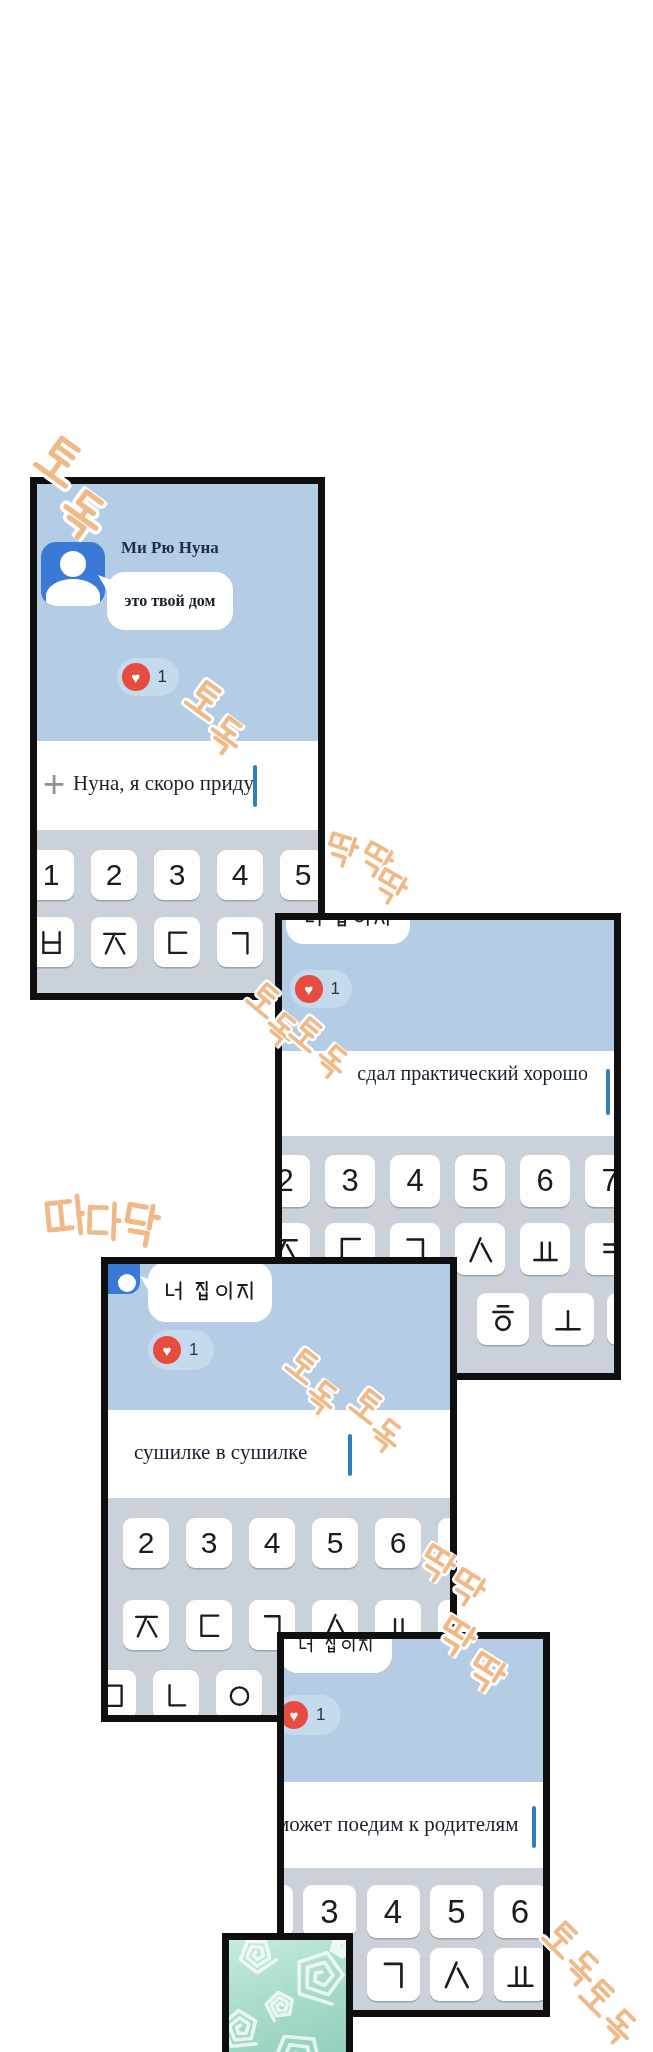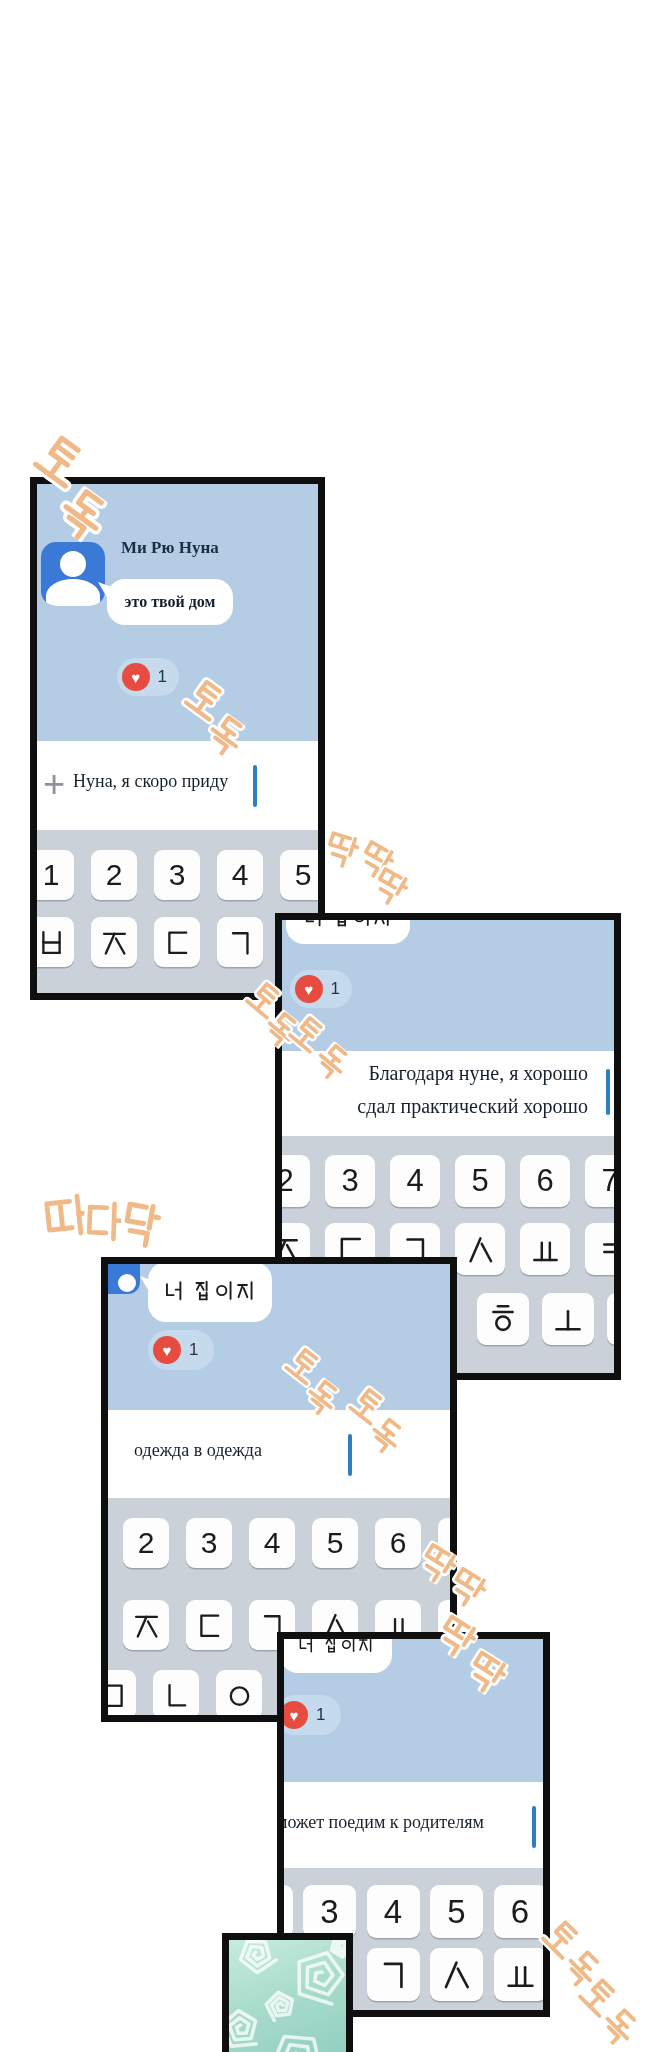--- a/index.html
+++ b/index.html
@@ -33,21 +33,21 @@
                 clip-path:polygon(0 0,100% 38%,58% 100%);}
   .bubble-label{font-size:16px;font-weight:600;white-space:nowrap;}
 
   .pill{position:absolute;background:#c5daed;border-radius:20px;display:flex;align-items:center;
         gap:8px;padding:0 12px 0 5px;box-sizing:border-box;}
   .heart{width:28px;height:28px;border-radius:50%;background:#e74c41;color:#ffffff;display:flex;
          align-items:center;justify-content:center;font-size:15px;line-height:1;}
   .rcount{color:#2a3340;font-size:17px;}
 
   .inputbar{position:absolute;left:0;right:0;background:#ffffff;}
-  .input-text{position:absolute;color:#17212e;font-size:18px;white-space:nowrap;}
+  .input-text{position:absolute;color:#17212e;font-size:21px;white-space:nowrap;}
   .cursor{position:absolute;width:4px;background:#2d7fc0;border-radius:2px;}
   .plus{position:absolute;color:#8d9299;font-size:38px;font-weight:400;line-height:1;}
 
   .kb{position:absolute;left:0;right:0;bottom:0;background:#cbd1d9;}
   .key{position:absolute;background:#fdfdfe;border-radius:9px;display:flex;align-items:center;
        justify-content:center;color:#1b1b1b;box-shadow:0 1.5px 0 rgba(110,120,132,.5);}
 
   
   #teal-panel{position:absolute;left:222px;top:1933px;width:131px;height:140px;border:7px solid #0f0f0f;
               box-sizing:border-box;z-index:6;overflow:hidden;
@@ -62,21 +62,21 @@
 
 <div id="stage">
 
 
   <div id="panel1" class="panel">
     <div class="avatar" style="left:4px;top:58px;width:64px;height:64px;">
       <div class="head" style="left:19px;top:9px;width:26px;height:26px;"></div>
       <div class="body" style="left:5px;top:37px;width:54px;height:34px;"></div>
     </div>
     <div class="contact-name serif" style="left:84px;top:54px;">Ми Рю Нуна</div>
-    <div class="bubble" style="left:70px;top:95px;width:126px;height:46px;">
+    <div class="bubble" style="left:70px;top:88px;width:126px;height:58px;">
       <div class="tail"></div>
       <span class="bubble-label serif">это твой дом</span>
     </div>
     <div class="pill" style="left:80px;top:174px;width:62px;height:38px;">
       <span class="heart">♥</span>
       <span class="rcount">1</span>
     </div>
     <div class="inputbar" style="top:257px;height:89px;">
       <span class="plus" style="left:6px;top:24px;">+</span>
       <span class="input-text serif" style="left:36px;top:30px;">Нуна, я скоро приду</span>
@@ -141,21 +141,20 @@
               <polyline points="74,10 74,90" fill="none" stroke="#1c1c1c" stroke-width="9" stroke-linecap="round" stroke-linejoin="round"></polyline>
             </svg></span></span>
     </div>
     <div class="pill" style="left:8px;top:50px;width:62px;height:38px;">
       <span class="heart">♥</span>
       <span class="rcount">1</span>
     </div>
     <div class="inputbar" style="top:131px;height:85px;">
       <span class="plus" style="left:-22px;top:22px;">+</span>
       <div style="position:absolute;right:26px;top:6px;text-align:right;line-height:33px;font-size:20px;color:#17212e;" class="serif">
-        <div>Благодаря нуне, я хорошо</div>
         <div>сдал практический хорошо</div>
       </div>
       <div class="cursor" style="left:324px;top:18px;height:46px;"></div>
     </div>
     <div class="kb" id="kb2" style="top:216px;">
         <div class="key" style="left: -22px; top: 19px; width: 50px; height: 52px; font-size: 31px;">2</div>
         <div class="key" style="left: 43px; top: 19px; width: 50px; height: 52px; font-size: 31px;">3</div>
         <div class="key" style="left: 108px; top: 19px; width: 50px; height: 52px; font-size: 31px;">4</div>
         <div class="key" style="left: 173px; top: 19px; width: 50px; height: 52px; font-size: 31px;">5</div>
         <div class="key" style="left: 238px; top: 19px; width: 50px; height: 52px; font-size: 31px;">6</div>
@@ -241,21 +240,21 @@
               <polyline points="32,24 12,82" fill="none" stroke="#1c1c1c" stroke-width="9" stroke-linecap="round" stroke-linejoin="round"></polyline>
               <polyline points="36,38 54,82" fill="none" stroke="#1c1c1c" stroke-width="9" stroke-linecap="round" stroke-linejoin="round"></polyline>
               <polyline points="74,10 74,90" fill="none" stroke="#1c1c1c" stroke-width="9" stroke-linecap="round" stroke-linejoin="round"></polyline>
             </svg></span></span>
     </div>
     <div class="pill" style="left:40px;top:66px;width:66px;height:40px;">
       <span class="heart">♥</span>
       <span class="rcount">1</span>
     </div>
     <div class="inputbar" style="top:146px;height:88px;">
-      <span class="input-text serif" style="left:26px;top:30px;">одежда в одежда</span>
+      <span class="input-text serif" style="left:26px;top:30px;">сушилке в сушилке</span>
       <div class="cursor" style="left:240px;top:24px;height:42px;"></div>
     </div>
     <div class="kb" id="kb3" style="top:234px;">
         <div class="key" style="left: 15px; top: 20px; width: 46px; height: 50px; font-size: 30px;">2</div>
         <div class="key" style="left: 78px; top: 20px; width: 46px; height: 50px; font-size: 30px;">3</div>
         <div class="key" style="left: 141px; top: 20px; width: 46px; height: 50px; font-size: 30px;">4</div>
         <div class="key" style="left: 204px; top: 20px; width: 46px; height: 50px; font-size: 30px;">5</div>
         <div class="key" style="left: 267px; top: 20px; width: 46px; height: 50px; font-size: 30px;">6</div>
         <div class="key" style="left: 330px; top: 20px; width: 46px; height: 50px;"></div>
         <div class="key" style="left: 15px; top: 102px; width: 46px; height: 50px;">

